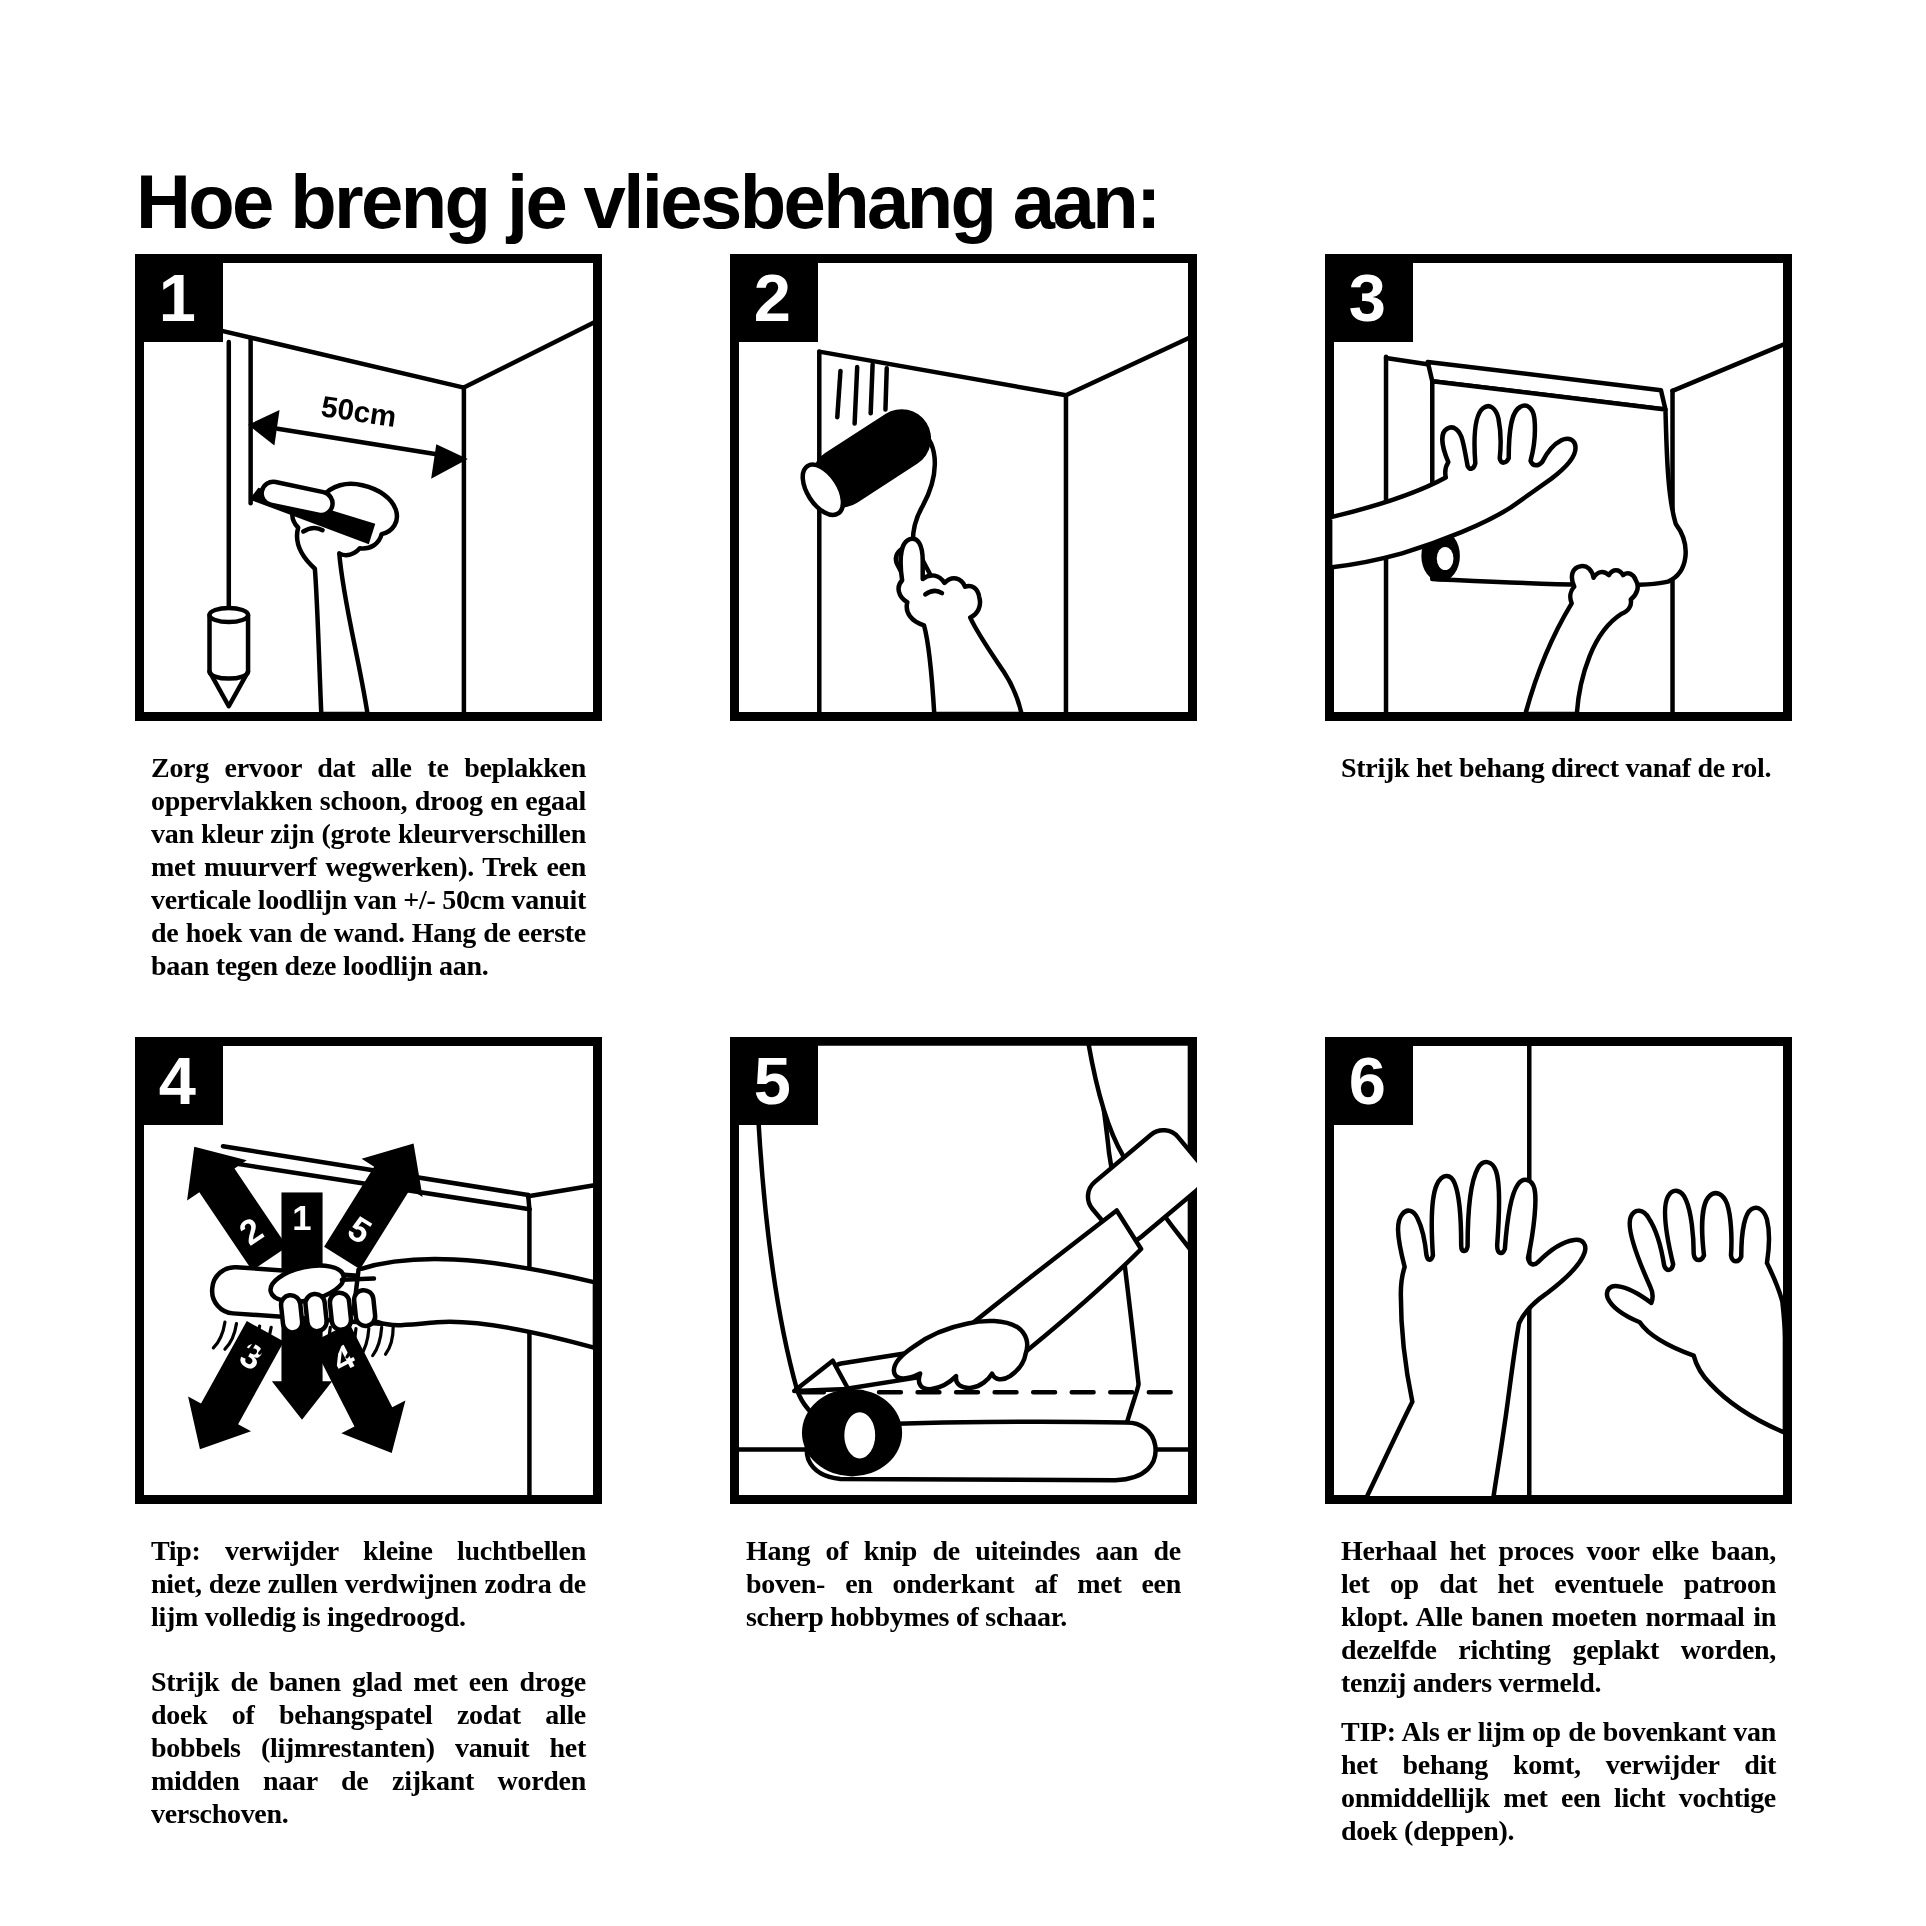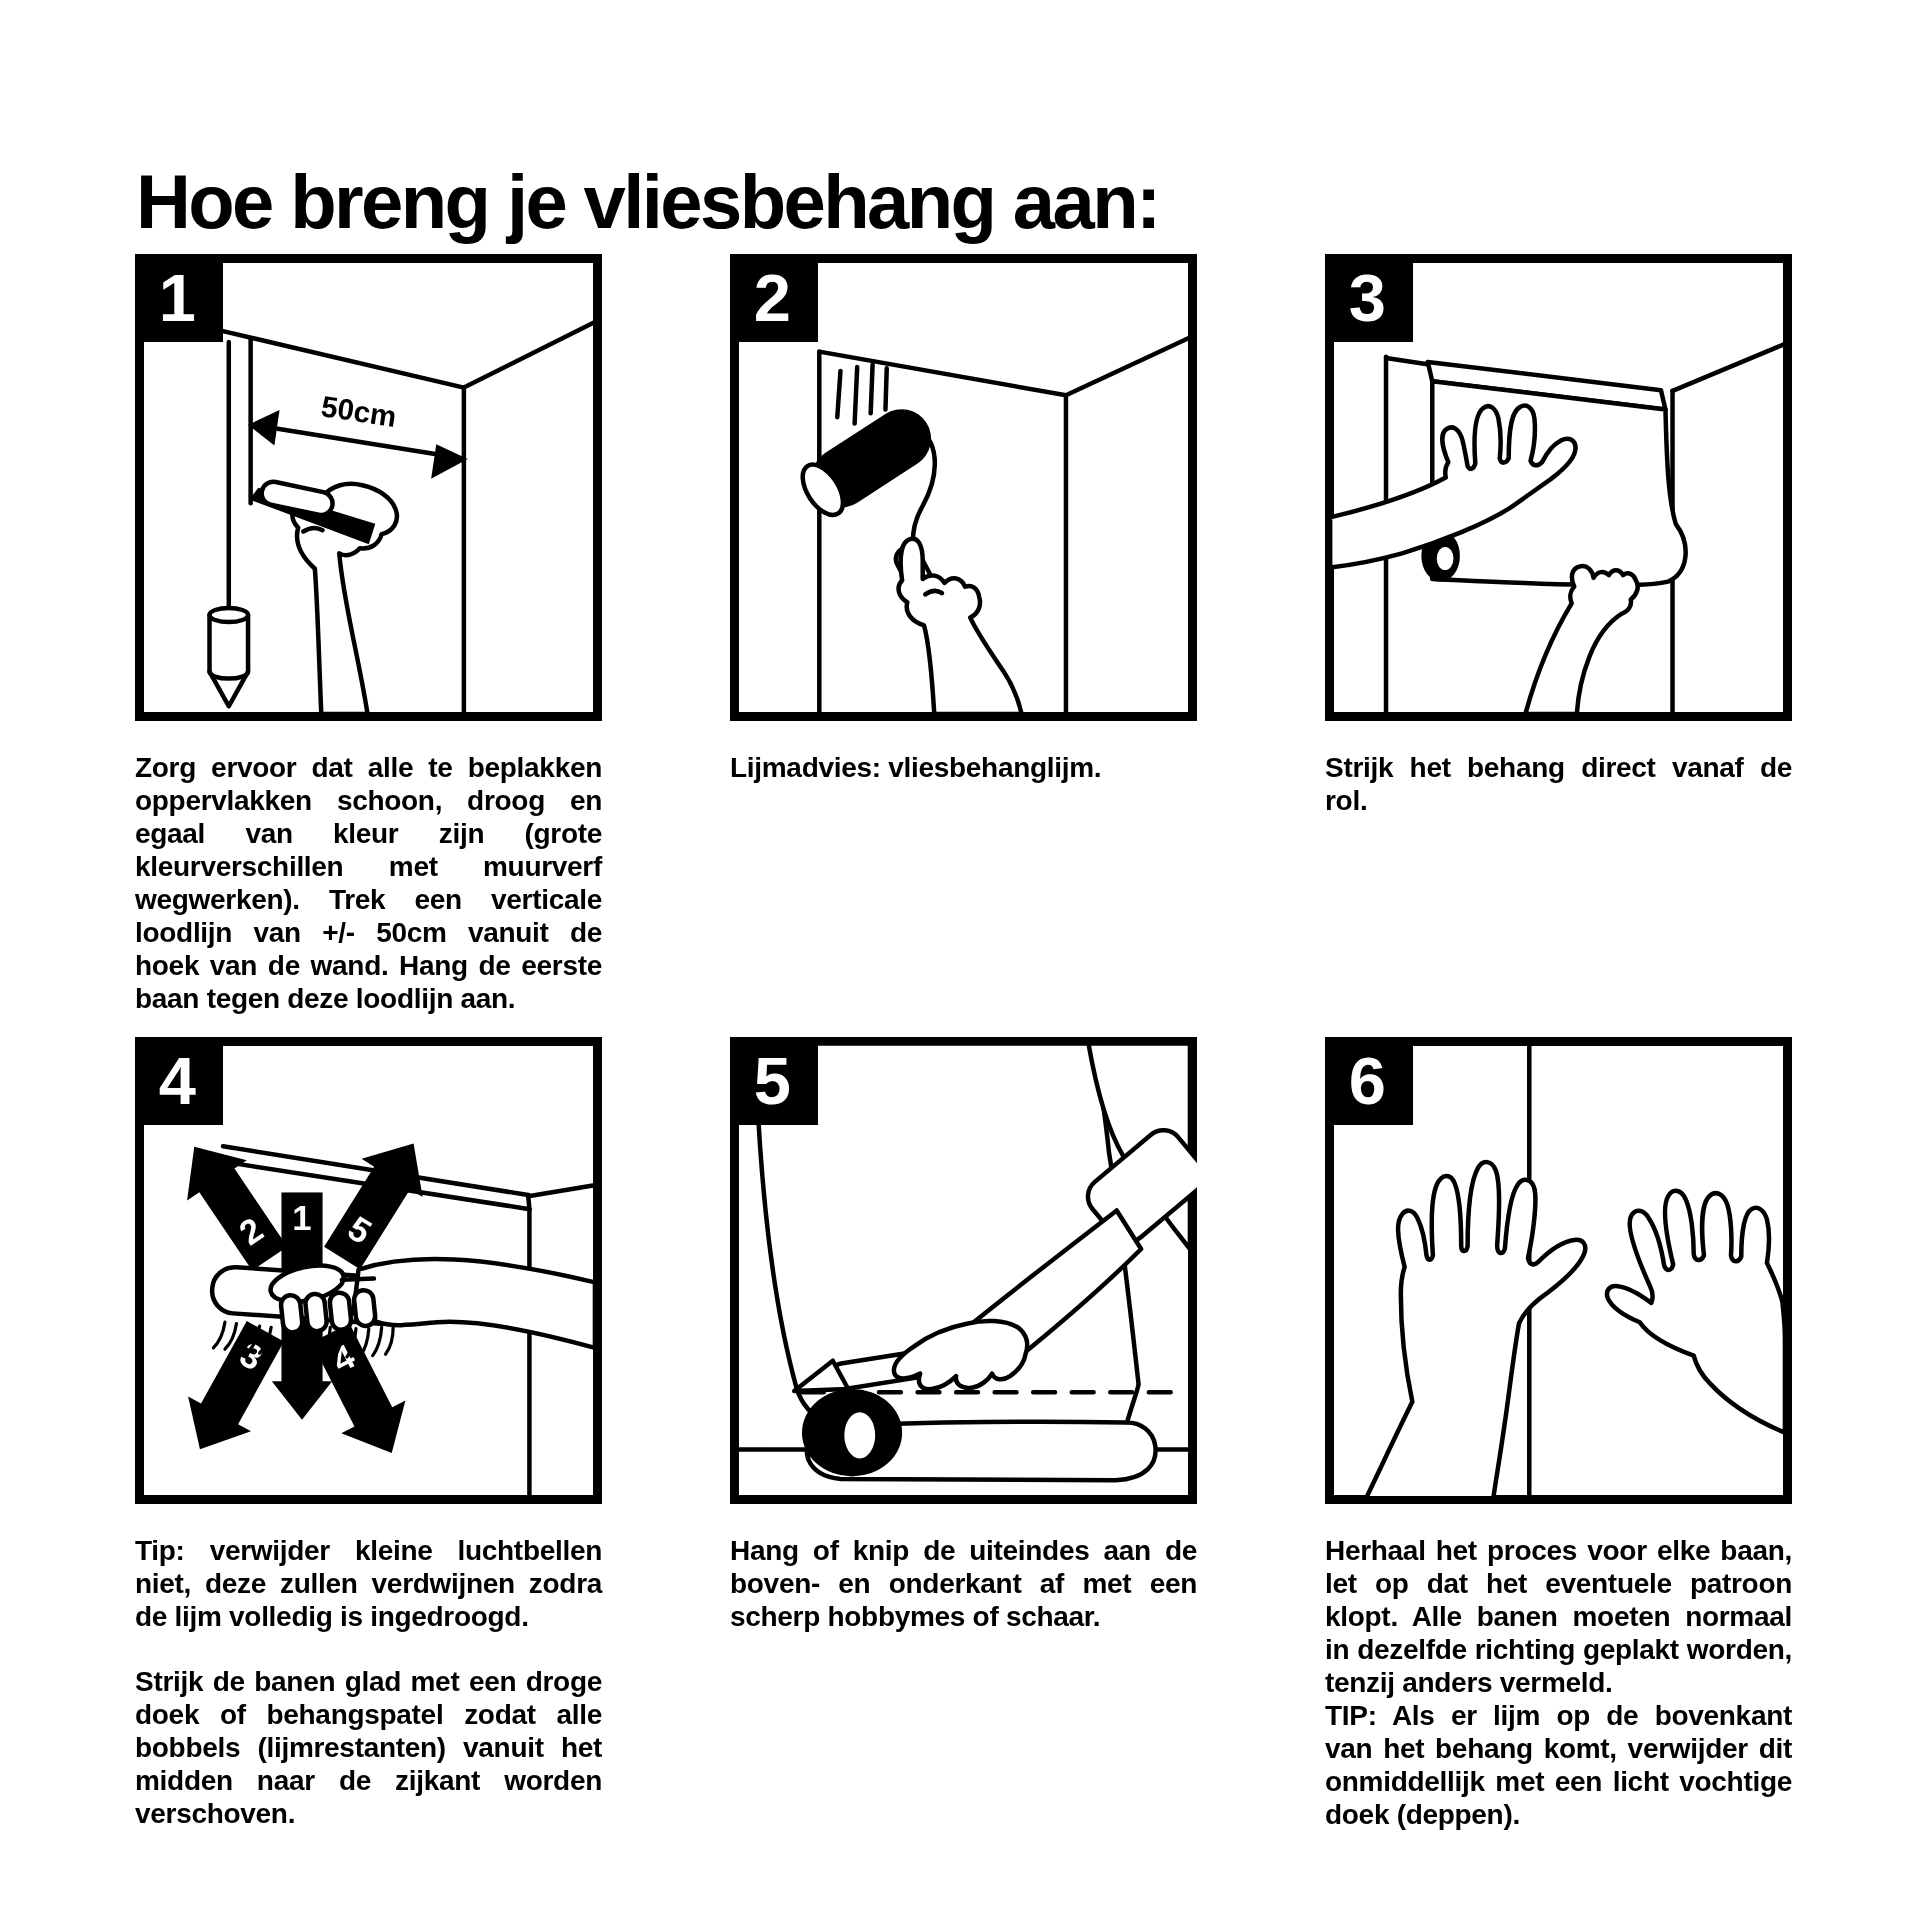--- a/index.html
+++ b/index.html
@@ -6,21 +6,21 @@
   .sheet{position:relative;width:1926px;height:1926px;background:#fff;overflow:hidden;
          font-family:"Liberation Sans",sans-serif;color:#000;}
   .title{position:absolute;left:136px;top:113px;font-size:76px;font-weight:700;
          letter-spacing:-2.6px;line-height:1;white-space:nowrap;}
   .grid{position:absolute;left:135px;top:254px;width:1656px;display:grid;
         grid-template-columns:467px 467px 467px;column-gap:128px;grid-template-rows:783px auto;}
   .cell{width:467px;}
   .cell svg{display:block;width:467px;height:467px;}
   .caption{margin-top:29.5px;width:467px;font-size:28px;line-height:1.18;font-weight:700;
            text-align:justify;letter-spacing:-0.3px;}
-  .caption p{margin:0;}
+  .caption p{margin:16px;font-family:Liberation Serif, serif;}
   .caption p + p{margin-top:32px;}
   .caption p.tight{margin-top:0;}
   
   svg .s{fill:none;stroke:#000;stroke-width:7;stroke-linecap:round;stroke-linejoin:round;}
   svg .thin{stroke-width:5;}
   svg .sw{fill:#fff;stroke:#000;stroke-width:7;stroke-linecap:round;stroke-linejoin:round;}
   svg .sb{fill:#000;stroke:none;}
   svg .frame{fill:#fff;stroke:#000;stroke-width:14;}
   svg text{font-family:"Liberation Sans",sans-serif;font-weight:700;}
   .badge-num{font-size:104px;fill:#fff;text-anchor:middle;}
@@ -103,21 +103,20 @@
         <g>
           <path class="sw" d="M318,716 C314,650 310,606 302,578 C282,572 272,558 276,542 C262,534 258,518 268,508 C262,468 268,448 280,444 C292,440 300,452 300,478 L300,506 C312,496 326,500 334,512 C346,500 360,504 366,518 C376,514 386,520 388,534 C392,548 386,560 374,566 C386,592 406,620 426,650 C438,668 448,690 454,716 Z"></path>
           <path class="s" d="M304,530 q14,-10 26,-2"></path>
         </g>
         <g>
           <rect class="sb" x="0" y="0" width="137" height="137"></rect>
           <text class="badge-num" x="66" y="104">2</text>
         </g>
       </svg>
       <div class="caption">
-        <p>Lijmadvies: vliesbehanglijm.</p>
       </div>
     </div>
 
     <div class="cell">
       <svg viewBox="0 0 727 727">
         <rect class="frame" x="7" y="7" width="713" height="713"></rect>
         <g>
           <path class="s" d="M95,162 L162,172"></path>
           <path class="s" d="M95,160 L95,714"></path>
           <path class="s" d="M541,213 L541,714"></path>

